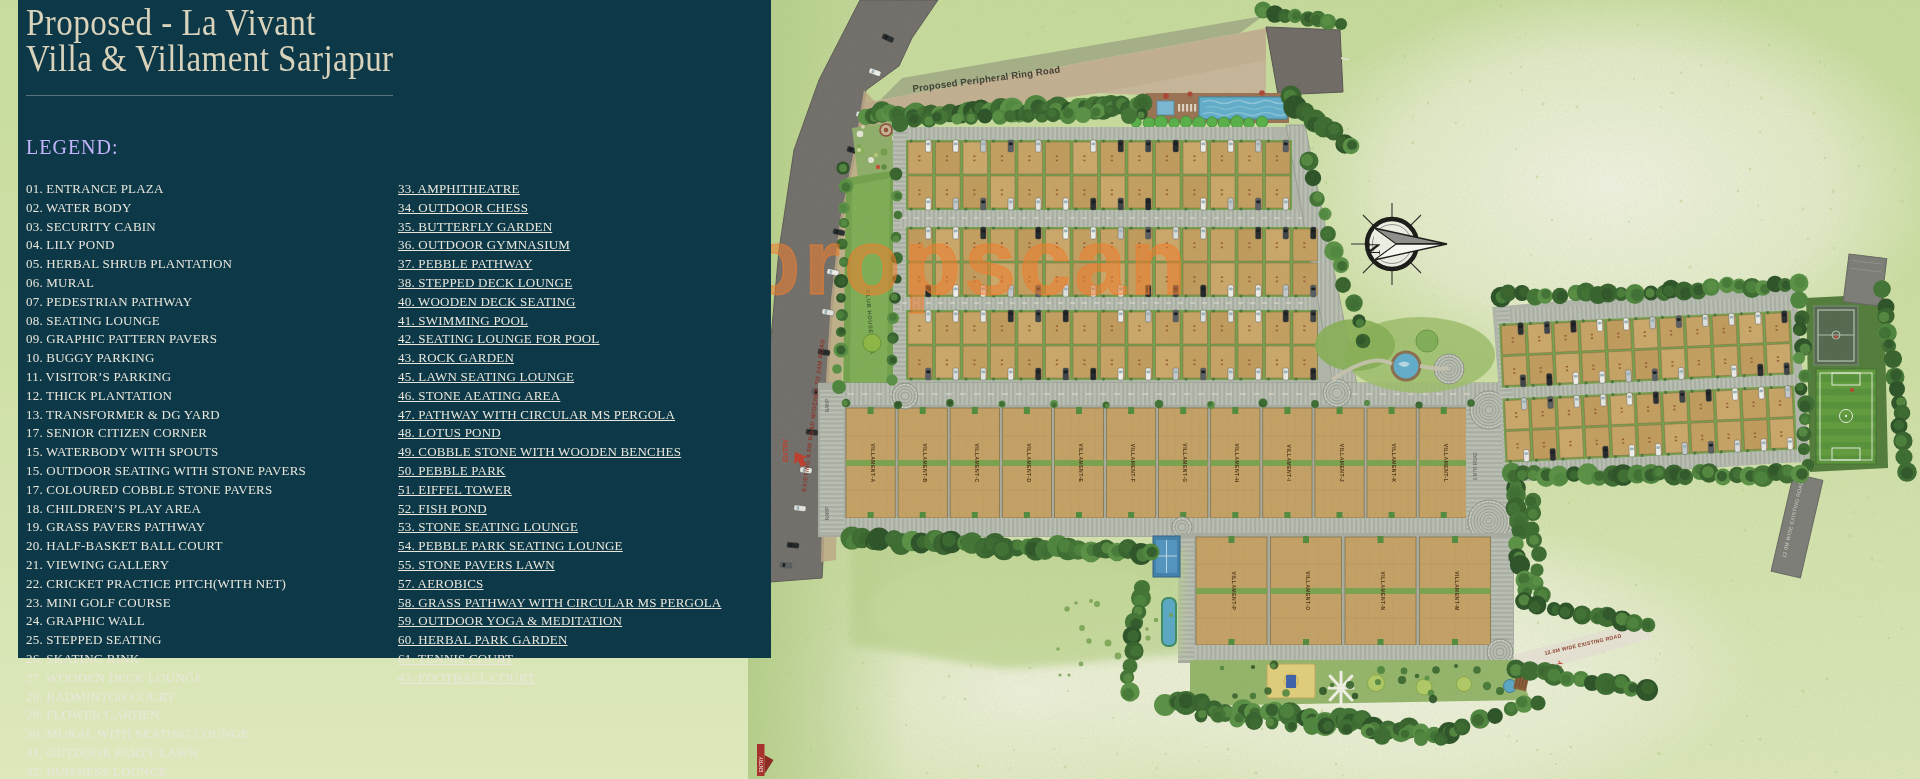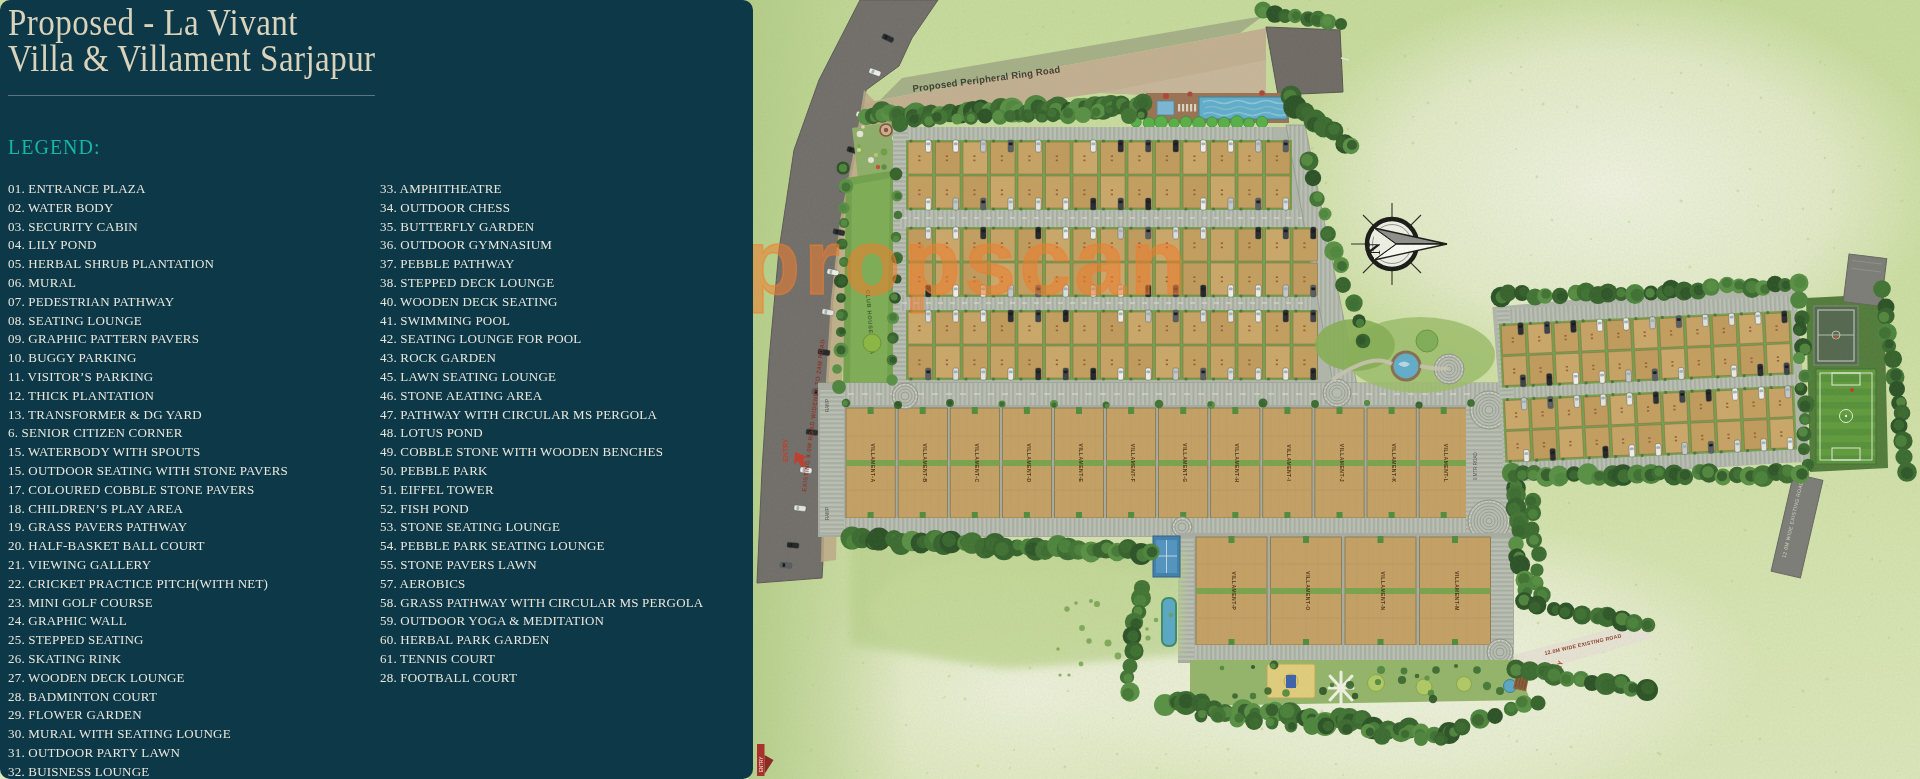--- a/index.html
+++ b/index.html
@@ -1,25 +1,25 @@
 <!DOCTYPE html>
 <html><head><meta charset="utf-8"><title>Proposed - La Vivant</title>
 <style>
 html,body{margin:0;padding:0;background:#0d3848;}
 #canvas{position:relative;width:1920px;height:779px;overflow:hidden;background:#cfe0a6;}
 #map{position:absolute;left:0;top:0;}
-#panel{position:absolute;left:0;top:0;width:753px;height:779px;background:#0d3848;color:#e9e7dc;
- font-family:"Liberation Serif",serif;border-radius:10px;}
+#panel{position:absolute;left:18px;top:0;width:753px;height:658px;background:#0d3848;color:#e9e7dc;
+ font-family:"Liberation Serif",serif;}
 #title{position:absolute;left:8px;top:4px;font-size:38px;line-height:36px;color:#d9d3bc;
  transform:scaleX(0.87);transform-origin:0 0;letter-spacing:0.5px;}
 #rule{position:absolute;left:8px;top:95px;width:367px;height:1px;background:#5d747e;}
-#legendh{position:absolute;left:8px;top:136px;font-size:20px;letter-spacing:1px;color:#14b8a6;}
+#legendh{position:absolute;left:8px;top:136px;font-size:20px;letter-spacing:1px;color:#c4b5fd;}
 .col{position:absolute;top:180px;font-size:13px;line-height:18.8px;letter-spacing:0.2px;white-space:nowrap;}
 #c1{left:8px;}
-#c2{left:380px;}
+#c2{left:380px;text-decoration:underline;}
 </style></head>
 <body>
 <div id="canvas">
 
 <div id="map"><svg width="1920" height="779" viewBox="0 0 1920 779" xmlns="http://www.w3.org/2000/svg">
 <defs>
 <linearGradient id="grass" x1="0" y1="0" x2="0" y2="1">
  <stop offset="0" stop-color="#c8dc9e"></stop>
  <stop offset="0.45" stop-color="#cfe0a6"></stop>
  <stop offset="1" stop-color="#dde8bd"></stop>
@@ -2492,21 +2492,21 @@
 <div class="it">04. LILY POND</div>
 <div class="it">05. HERBAL SHRUB PLANTATION</div>
 <div class="it">06. MURAL</div>
 <div class="it">07. PEDESTRIAN PATHWAY</div>
 <div class="it">08. SEATING LOUNGE</div>
 <div class="it">09. GRAPHIC PATTERN PAVERS</div>
 <div class="it">10. BUGGY PARKING</div>
 <div class="it">11. VISITOR’S PARKING</div>
 <div class="it">12. THICK PLANTATION</div>
 <div class="it">13. TRANSFORMER &amp; DG YARD</div>
-<div class="it">6. SENIOR CITIZEN CORNER</div>
+<div class="it">17. SENIOR CITIZEN CORNER</div>
 <div class="it">15. WATERBODY WITH SPOUTS</div>
 <div class="it">15. OUTDOOR SEATING WITH STONE PAVERS</div>
 <div class="it">17. COLOURED COBBLE STONE PAVERS</div>
 <div class="it">18. CHILDREN’S PLAY AREA</div>
 <div class="it">19. GRASS PAVERS PATHWAY</div>
 <div class="it">20. HALF-BASKET BALL COURT</div>
 <div class="it">21. VIEWING GALLERY</div>
 <div class="it">22. CRICKET PRACTICE PITCH(WITH NET)</div>
 <div class="it">23. MINI GOLF COURSE</div>
 <div class="it">24. GRAPHIC WALL</div>
@@ -2540,15 +2540,15 @@
 <div class="it">51. EIFFEL TOWER</div>
 <div class="it">52. FISH POND</div>
 <div class="it">53. STONE SEATING LOUNGE</div>
 <div class="it">54. PEBBLE PARK SEATING LOUNGE</div>
 <div class="it">55. STONE PAVERS LAWN</div>
 <div class="it">57. AEROBICS</div>
 <div class="it">58. GRASS PATHWAY WITH CIRCULAR MS PERGOLA</div>
 <div class="it">59. OUTDOOR YOGA &amp; MEDITATION</div>
 <div class="it">60. HERBAL PARK GARDEN</div>
 <div class="it">61. TENNIS COURT</div>
-<div class="it">28. FOOTBALL COURT</div>
+<div class="it">43. FOOTBALL COURT</div>
 </div>
 </div>
 </div>
 </body></html>

